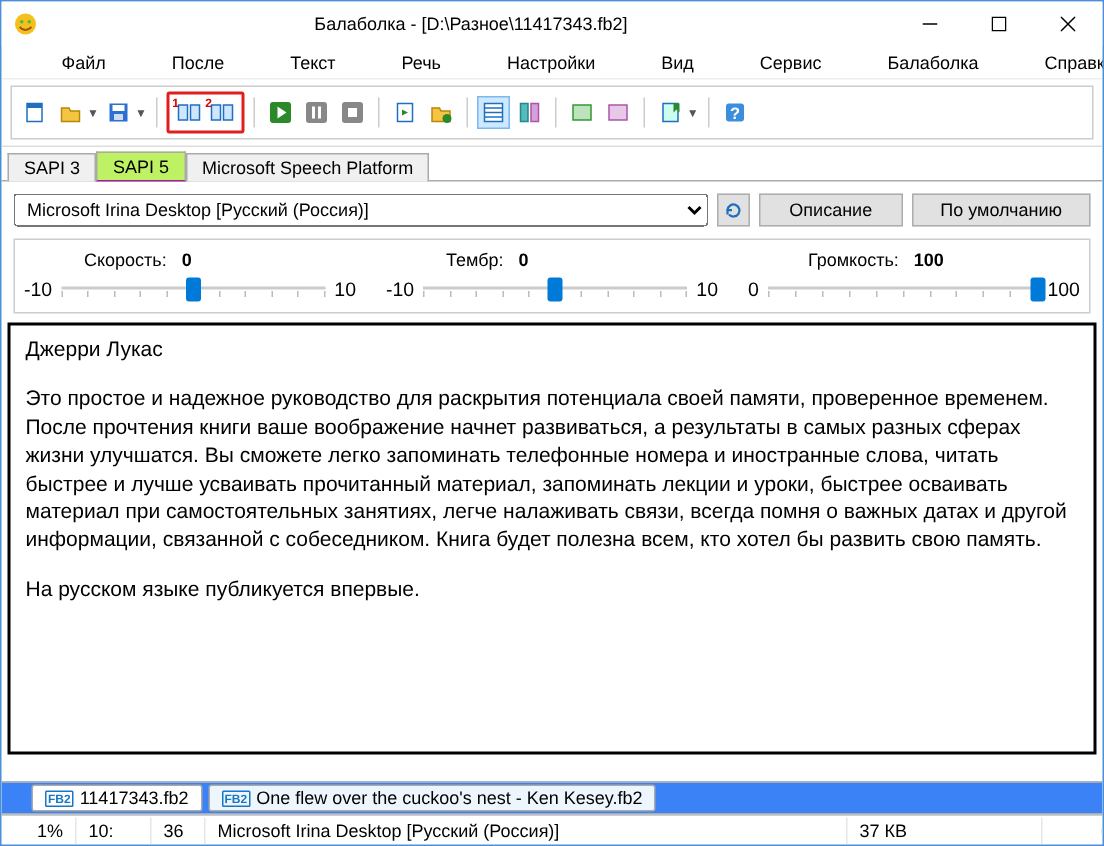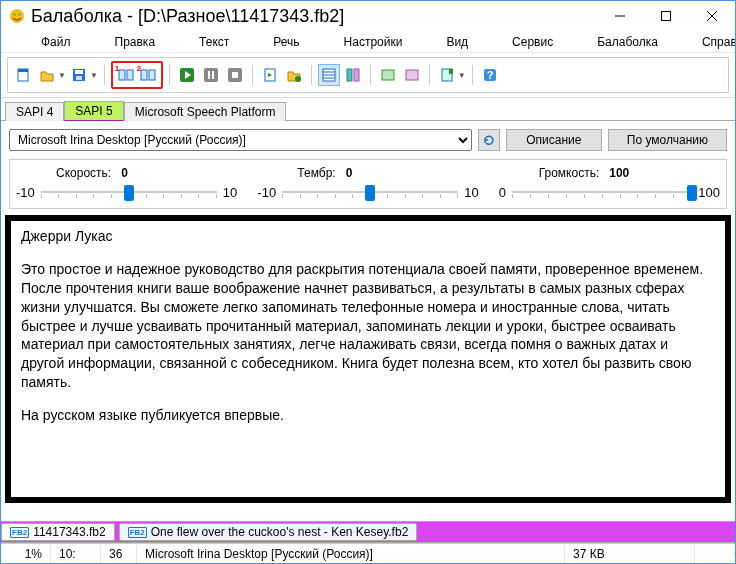--- a/index.html
+++ b/index.html
@@ -1,21 +1,21 @@
 <!DOCTYPE html>
 <html><head>
 <meta charset="utf-8">
 <style>
   * { box-sizing: border-box; }
   html, body { margin:0; padding:0; font-family: "Segoe UI", Tahoma, sans-serif; font-size:12px; }
   body { background:#fff; color:#000; width:736px; height:564px; border:1px solid #4a90d9; display:flex; flex-direction:column; }
   
   .titlebar { height:30px; background:#fff; display:flex; align-items:center; padding:0 0 0 8px; }
   .titlebar .app-icon { width:16px; height:16px; margin-right:6px; display:inline-block; }
-  .titlebar .title-text { flex:1; font-size:18px; color:#000; }
+  .titlebar .title-text { flex:1; font-size:12px; color:#000;text-align:center; }
   .winbtns { display:flex; }
   .winbtn { width:46px; height:30px; display:flex; align-items:center; justify-content:center; color:#000; }
   
   .menubar { display:flex; padding:0 4px; border-bottom:1px solid #eee; height:22px; align-items:center; gap:0; font-size:12px; }
   .menubar .mi { padding:2px 8px;margin-left:28px; }
   
   .toolbar-wrap { padding:4px 6px; border-bottom:1px solid #ddd; }
   .toolbar { display:flex; align-items:center; border:1px solid #ccc; background:#fff; padding:3px 4px; gap:2px; }
   .tbtn { width:22px; height:22px; display:flex; align-items:center; justify-content:center; border:1px solid transparent; position:relative; }
   .tsep { width:1px; height:20px; background:#ccc; margin:0 4px; }
@@ -38,25 +38,25 @@
   .slabelrow{ display:flex; align-items:center; gap:10px; padding-left:40px; }
   .slabel{ }
   .sval{ font-weight:bold; }
   .srow{ display:flex; align-items:center; gap:6px; margin-top:2px; font-size:13px; }
   .track{ flex:1; height:20px; position:relative; }
   .track .line{ position:absolute; top:9px; left:0; right:0; height:2px; background:#ccc; }
   .track .ticks{ position:absolute; top:12px; left:0; right:0; height:4px; display:flex; justify-content:space-between;}
   .track .ticks span{width:1px;height:4px;background:#bbb;}
   .thumb{ position:absolute; top:3px; width:10px; height:16px; background:#007ad9; border-radius:2px; margin-left:-5px; }
   
-  .editor-wrap{ flex:1; display:flex; margin:0 4px 18px 4px; border:6px solid #000000; min-height:0; }
+  .editor-wrap{ flex:1; display:flex; margin:0 4px 18px 4px; border:2px solid #000000; min-height:0; }
   .editor{ flex:1; padding:6px 10px; overflow-y:scroll; font-size:14px; line-height:1.35; font-family: Arial, sans-serif;}
   .editor p{ margin:0 0 14px 0; }
   
-  .doctabs{ display:flex; align-items:center; border-top:1px solid #aaa; border-bottom:1px solid #aaa; padding:2px 0; gap:4px; background:#d946ef; font-size:12px; height:22px;}
+  .doctabs{ display:flex; align-items:center; border-top:1px solid #aaa; border-bottom:1px solid #aaa; padding:2px 20px; gap:4px; background:#3b82f6; font-size:12px; height:22px;}
   .doctab{ display:flex; align-items:center; gap:4px; padding:1px 8px; border:1px solid #aaa; background:#eef6fd; border-radius:2px;}
   .doctab.active{ background:#fff; }
   .fb2{ font-size:8px; border:1px solid #1777c7; color:#1777c7; padding:0 1px; line-height:9px; font-weight:bold; border-radius:1px;}
   
   .status{ display:flex; align-items:center; border-top:1px solid #ccc; font-size:12px; height:20px; }
   .status .cell{ padding:2px 8px; border-right:1px solid #e6e6e6; white-space:nowrap; }
   .status .grow{ flex:1; }
   
   svg{ display:block; }
 </style>
@@ -87,21 +87,21 @@
     <div class="winbtn close">
         <svg width="10" height="10">
           <path d="M0 0 L10 10 M10 0 L0 10" stroke="#000"></path>
         </svg>
       </div>
   </div>
 </div>
 
 <div class="menubar">
   <span class="mi">Файл</span>
-  <span class="mi">Правка</span>
+  <span class="mi">После</span>
   <span class="mi">Текст</span>
   <span class="mi">Речь</span>
   <span class="mi">Настройки</span>
   <span class="mi">Вид</span>
   <span class="mi">Сервис</span>
   <span class="mi">Балаболка</span>
   <span class="mi">Справка</span>
 </div>
 
 <div class="toolbar-wrap">
@@ -214,21 +214,21 @@
     <div class="tbtn">
         <svg width="16" height="16">
           <rect x="2" y="2" width="12" height="12" rx="2" fill="#3b8edb"></rect>
           <text x="8" y="12" font-size="11" text-anchor="middle" fill="#fff" font-weight="bold">?</text>
         </svg>
       </div>
   </div>
 </div>
 
 <div class="tabs">
-  <div class="tab">SAPI 4</div>
+  <div class="tab">SAPI 3</div>
   <div class="tab active">SAPI 5</div>
   <div class="tab">Microsoft Speech Platform</div>
 </div>
 
 <div class="voice-row">
   <div class="voice-select">
     <select>
       <option>Microsoft Irina Desktop [Русский (Россия)]</option>
     </select>
   </div>

